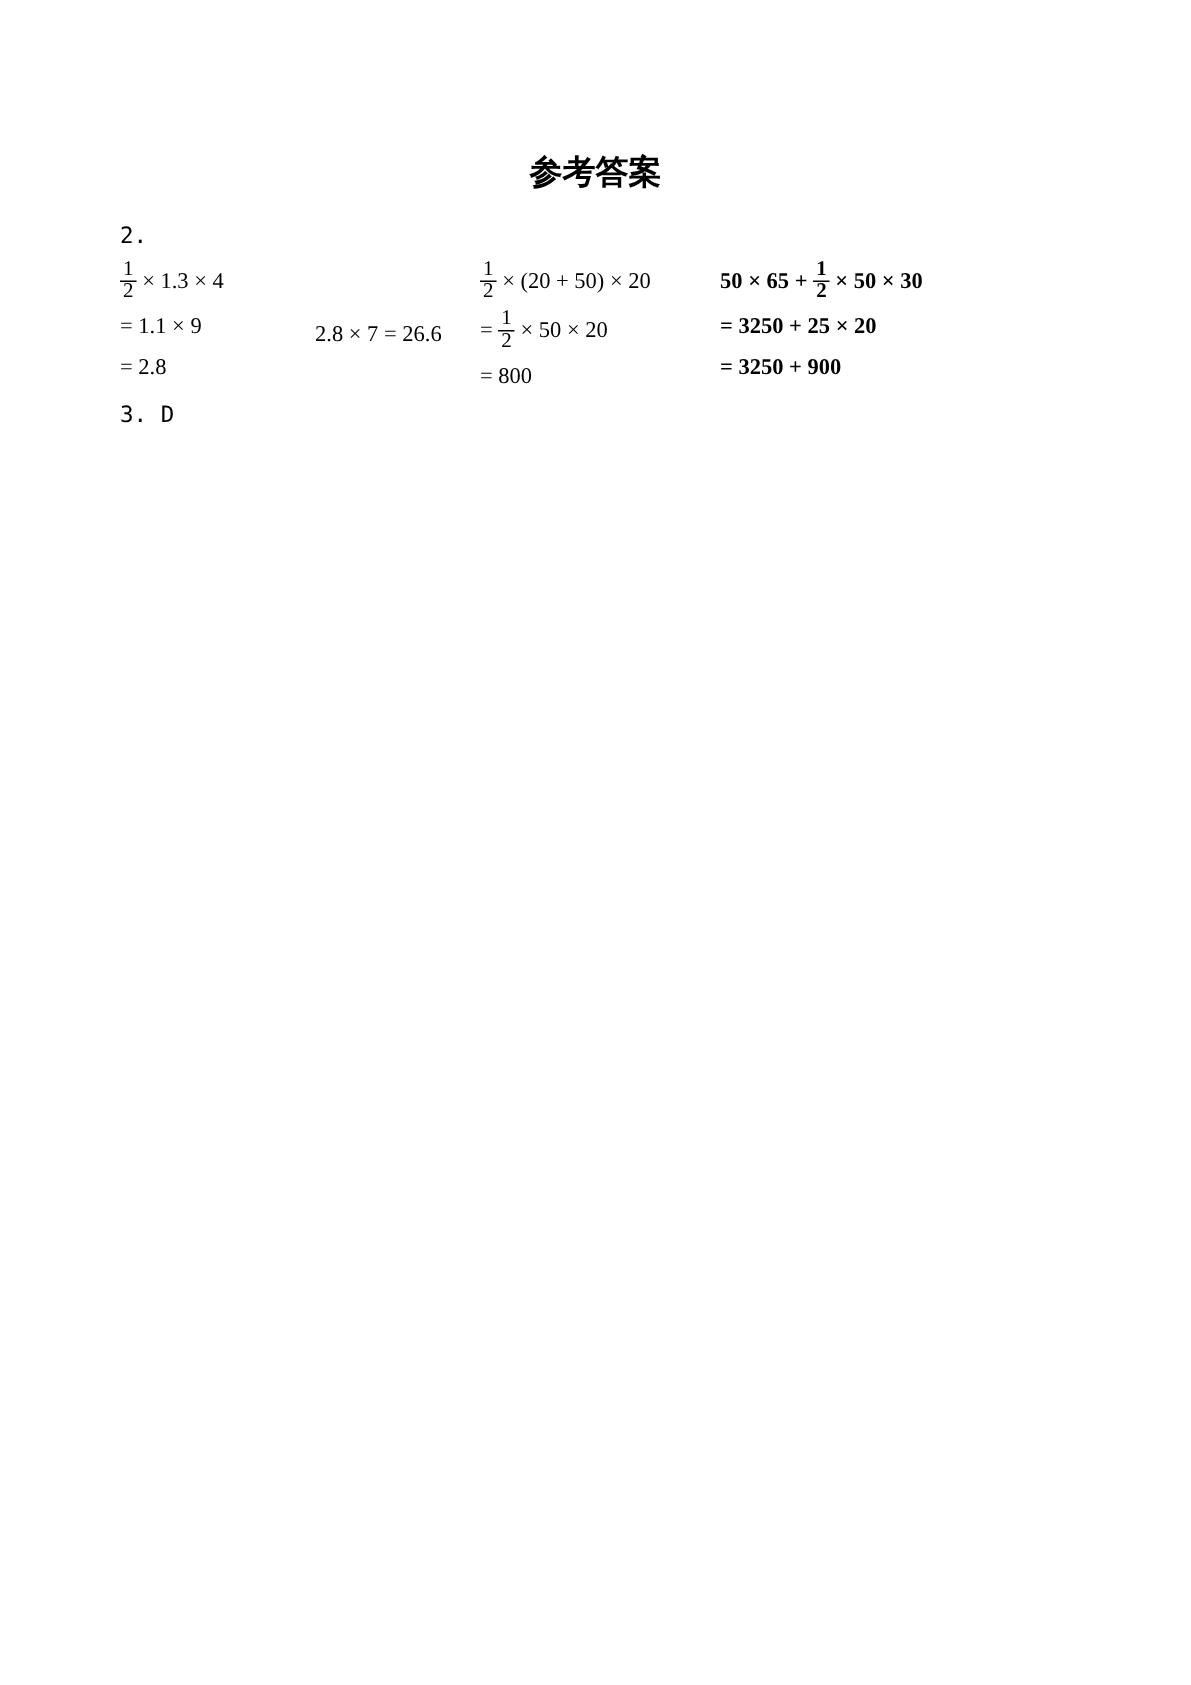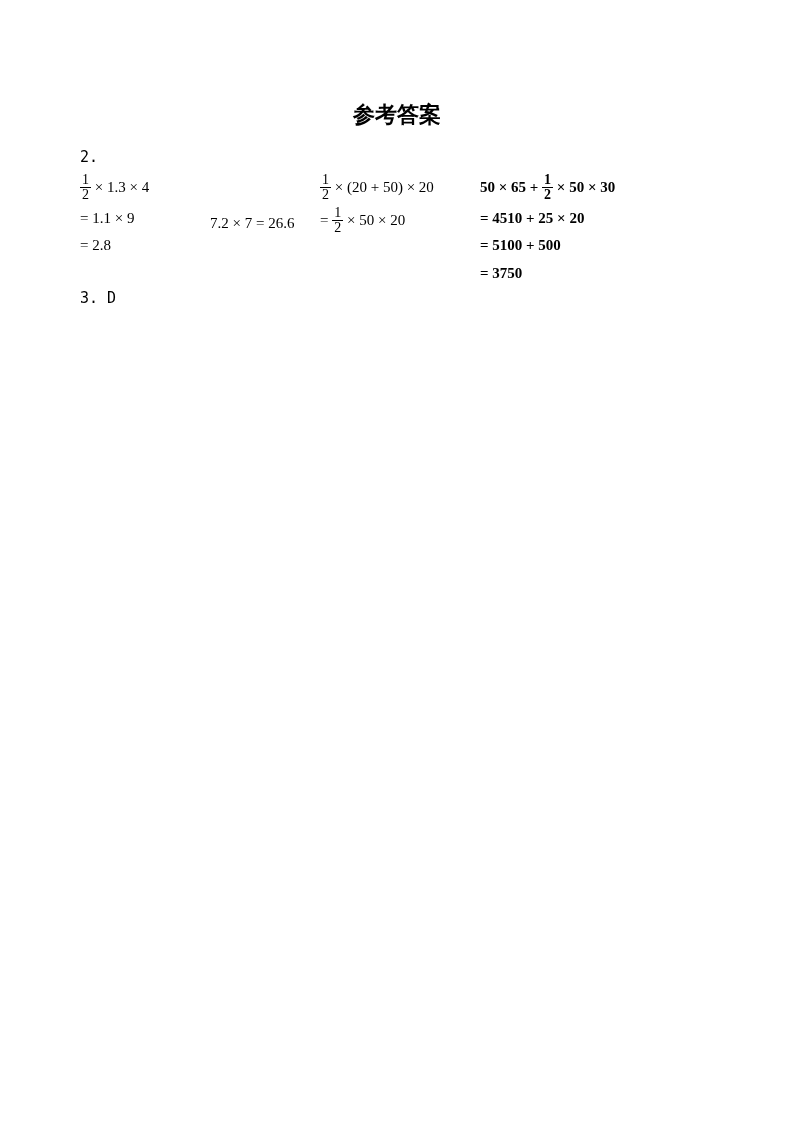--- a/index.html
+++ b/index.html
@@ -72,46 +72,46 @@
         <span class="frac">
           <span class="num">1</span>
           <span class="den">2</span>
         </span><span> × 1.3 × 4</span>
       </div>
       <div class="line">= 1.1 × 9</div>
       <div class="line">= 2.8</div>
     </div>
 
     <div class="col col2">
-      <div class="line">7.2 × 7 = 26.6</div>
+      <div class="line">2.8 × 7 = 26.6</div>
     </div>
 
     <div class="col col3">
       <div class="line">
         <span class="frac">
           <span class="num">1</span>
           <span class="den">2</span>
         </span><span> × (20 + 50) × 20</span>
       </div>
       <div class="line">
         <span>= </span><span class="frac">
           <span class="num">1</span>
           <span class="den">2</span>
         </span><span> × 50 × 20</span>
       </div>
+      <div class="line">= 800</div>
     </div>
 
     <div class="col col4">
       <div class="line">
         <span>50 × 65 + </span><span class="frac">
           <span class="num">1</span>
           <span class="den">2</span>
         </span><span> × 50 × 30</span>
       </div>
-      <div class="line">= 4510 + 25 × 20</div>
-      <div class="line">= 5100 + 500</div>
-      <div class="line">= 3750</div>
+      <div class="line">= 3250 + 25 × 20</div>
+      <div class="line">= 3250 + 900</div>
     </div>
 
   </div>
 
   <div class="q3">3. D</div>
 </div>
 
 </body></html>

